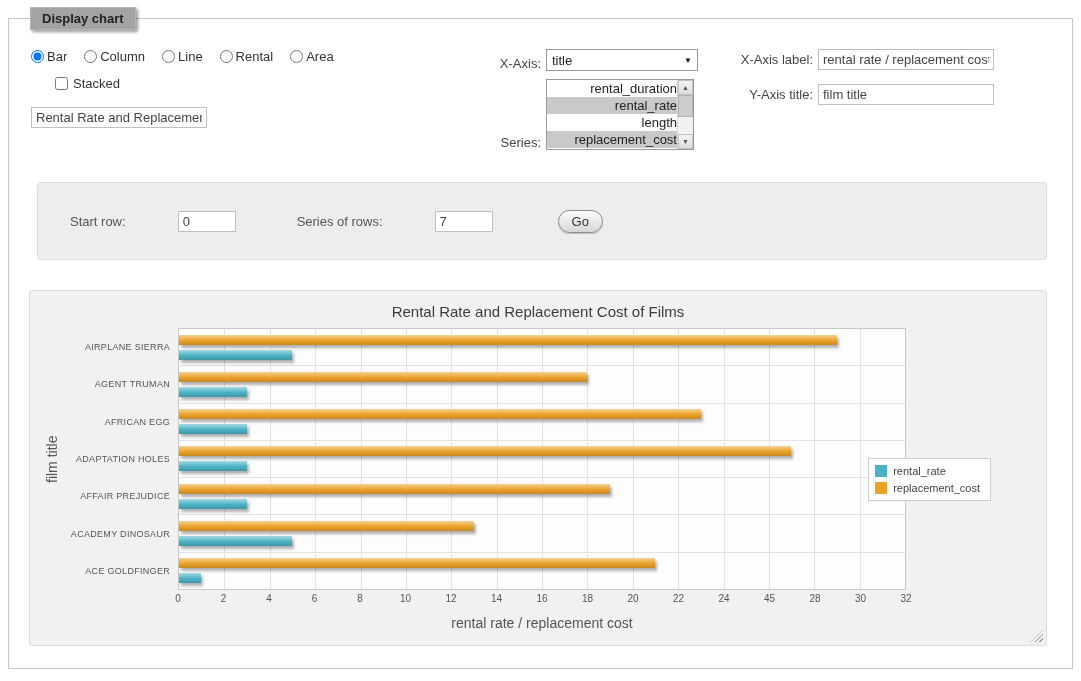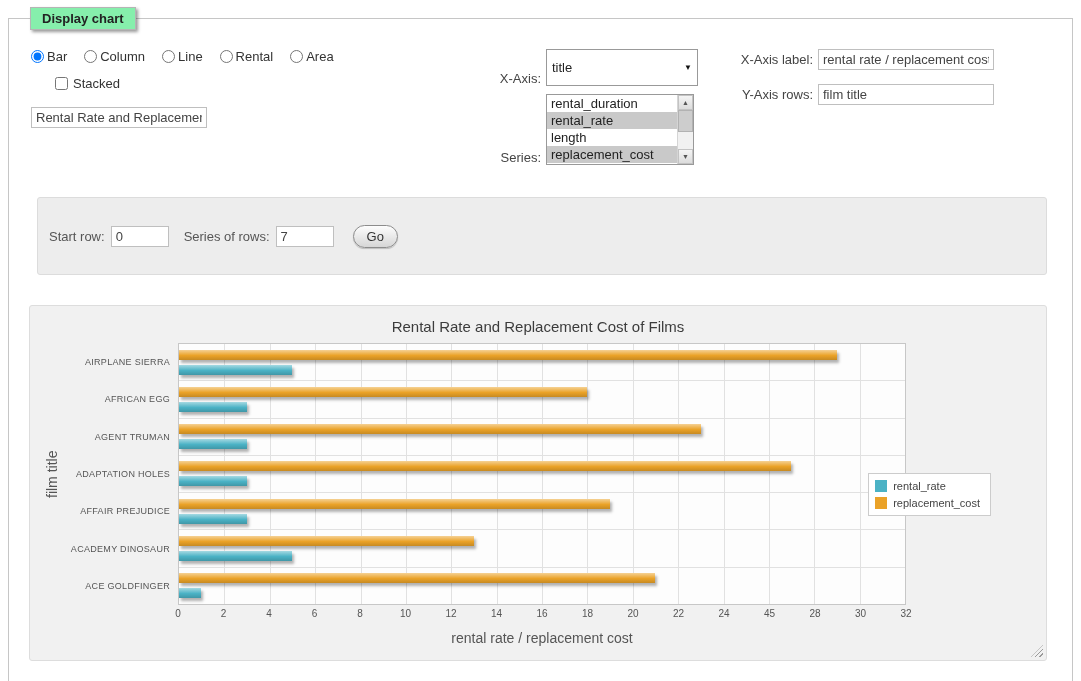--- a/index.html
+++ b/index.html
@@ -1,58 +1,58 @@
 <!DOCTYPE html>
 <html><head>
 <meta charset="utf-8">
 <style>
   * { box-sizing: border-box; }
   body { margin:0; background:#fff; font-family:"Liberation Sans", sans-serif; color:#333; }
 
   .outer { position:relative; margin:18px 8px 9px 8px; border:1px solid #c6c6c6; padding-bottom:22px; }
-  .fieldset-legend { position:absolute; top:-12px; left:21px; background:#86efac; border:1px solid #b5b5b5;
+  .fieldset-legend { position:absolute; top:-12px; left:21px; background:#a3a3a3; border:1px solid #b5b5b5;
     box-shadow:2px 2px 3px rgba(0,0,0,0.4); padding:3px 11px; font-weight:bold; font-size:13px; color:#222;text-align:center; }
 
   
   .controls { display:flex; padding:30px 26px 0 22px; }
   .col-left { width:452px; }
   .radio-row { display:flex; align-items:center; font-size:13px; color:#333;gap:6px; }
   .radio-opt { display:flex; align-items:center; margin-right:11px; }
   .radio-opt input { margin:0 3px 0 0; }
   .check-row { display:flex; align-items:center; margin-top:12px; font-size:13px; color:#333;padding-left:24px; }
   .check-row input { margin:0 5px 0 0; }
   .text-input { border:1px solid #bfbfbf; background:#fff; font:13px "Liberation Sans", sans-serif; color:#444; padding:2px 4px; height:21px; }
   .title-input { width:176px; margin-top:16px; }
 
   .col-mid { width:252px; font-size:13px; color:#444; }
   .mid-row { display:flex; align-items:flex-end; }
   .mid-row .lbl { width:58px; text-align:right; margin-right:5px; flex-shrink:0; }
   .series-row { align-items:flex-end; margin-top:8px; }
-  .fake-select { width:152px; height:37px; border:1px solid #999; background:#fff; display:flex; align-items:center;
+  .fake-select { width:152px; height:22px; border:1px solid #999; background:#fff; display:flex; align-items:center;
     justify-content:space-between; padding:0 5px; font-size:13px; color:#222; cursor:default; }
   .sel-arrow { font-size:8px; color:#111; }
 
   .listbox { width:148px; height:71px; border:1px solid #999; background:#fff; display:flex; }
-  .listbox-opts { flex:1; overflow:hidden; }
+  .listbox-opts { flex:1; overflow:hidden;text-align:right; }
   .listbox-option { height:17px; line-height:17px; padding-left:4px; font-size:13px; color:#222; white-space:nowrap; overflow:hidden; }
   .listbox-option.selected { background:#c9c9c9; }
   .scrollbar { width:16px; background:#f1f1f1; border-left:1px solid #d5d5d5; display:flex; flex-direction:column; }
   .sb-btn { height:15px; background:linear-gradient(#f4f4f4,#dcdcdc); border:1px solid #c3c3c3; font-size:7px; color:#555;
     display:flex; align-items:center; justify-content:center; }
   .sb-track { flex:1; position:relative; }
   .sb-thumb { position:absolute; top:0; left:0; right:0; height:22px; background:#cdcdcd; border:1px solid #b2b2b2; }
 
   .col-right { flex:1; font-size:13px; color:#444; }
   .right-row { display:flex; align-items:center; margin-bottom:14px; }
   .right-row .lbl { width:78px; text-align:right; margin-right:5px; flex-shrink:0; }
   .axis-input { width:176px; }
 
   
   .rows-panel { display:flex; align-items:center; margin:32px 25px 0 28px; height:78px; background:#ededed;
-    border:1px solid #dcdcdc; border-radius:3px; padding-left:11px; font-size:13px; color:#555; }
+    border:1px solid #dcdcdc; border-radius:3px; padding-left:32px; font-size:13px; color:#555;gap:46px; }
   .small-input { width:58px; margin:0 15px 0 6px; }
   .go-btn { margin-left:4px; padding:3px 13px; border-radius:12px; border:1px solid #8c8c8c;
     background:linear-gradient(#fdfdfd,#d6d6d6); font:13px "Liberation Sans", sans-serif; color:#333;
     box-shadow:0 1px 1px rgba(0,0,0,0.2); cursor:pointer; }
 
   
   .chart-panel { position:relative; margin:30px 25px 0 20px; background:#f1f1f1; border:1px solid #ddd;
     border-radius:3px; padding:12px 0 14px 0; }
   .chart-title { text-align:center; font-size:15px; color:#3c3c3c; margin-bottom:8px; }
   .chart-area { display:flex; padding-left:12px; }
@@ -143,42 +143,42 @@
         </div>
       </div>
     </div>
 
     <div class="col-right">
       <div class="right-row">
         <span class="lbl">X-Axis label:</span>
         <input class="text-input axis-input" value="rental rate / replacement cost" style="">
       </div>
       <div class="right-row">
-        <span class="lbl">Y-Axis rows:</span>
+        <span class="lbl">Y-Axis title:</span>
         <input class="text-input axis-input" value="film title" style="">
       </div>
     </div>
   </div>
 
   <div class="rows-panel">
     <span class="lbl">Start row:</span>
     <input class="text-input small-input" value="0" style="">
     <span class="lbl">Series of rows:</span>
     <input class="text-input small-input" value="7" style="">
     <button class="go-btn">Go</button>
   </div>
 
   <div class="chart-panel">
     <div class="chart-title">Rental Rate and Replacement Cost of Films</div>
     <div class="chart-area">
       <div class="y-title">film title</div>
       <div class="cat-labels" id="cat-labels">
           <div class="cat-label">AIRPLANE SIERRA</div>
+          <div class="cat-label">AGENT TRUMAN</div>
           <div class="cat-label">AFRICAN EGG</div>
-          <div class="cat-label">AGENT TRUMAN</div>
           <div class="cat-label">ADAPTATION HOLES</div>
           <div class="cat-label">AFFAIR PREJUDICE</div>
           <div class="cat-label">ACADEMY DINOSAUR</div>
           <div class="cat-label">ACE GOLDFINGER</div>
         </div>
       <div class="plot-col">
         <div class="plot-area" id="plot-area">
             <div class="vgrid" style="left: 6.25%;"></div>
             <div class="vgrid" style="left: 12.5%;"></div>
             <div class="vgrid" style="left: 18.75%;"></div>

